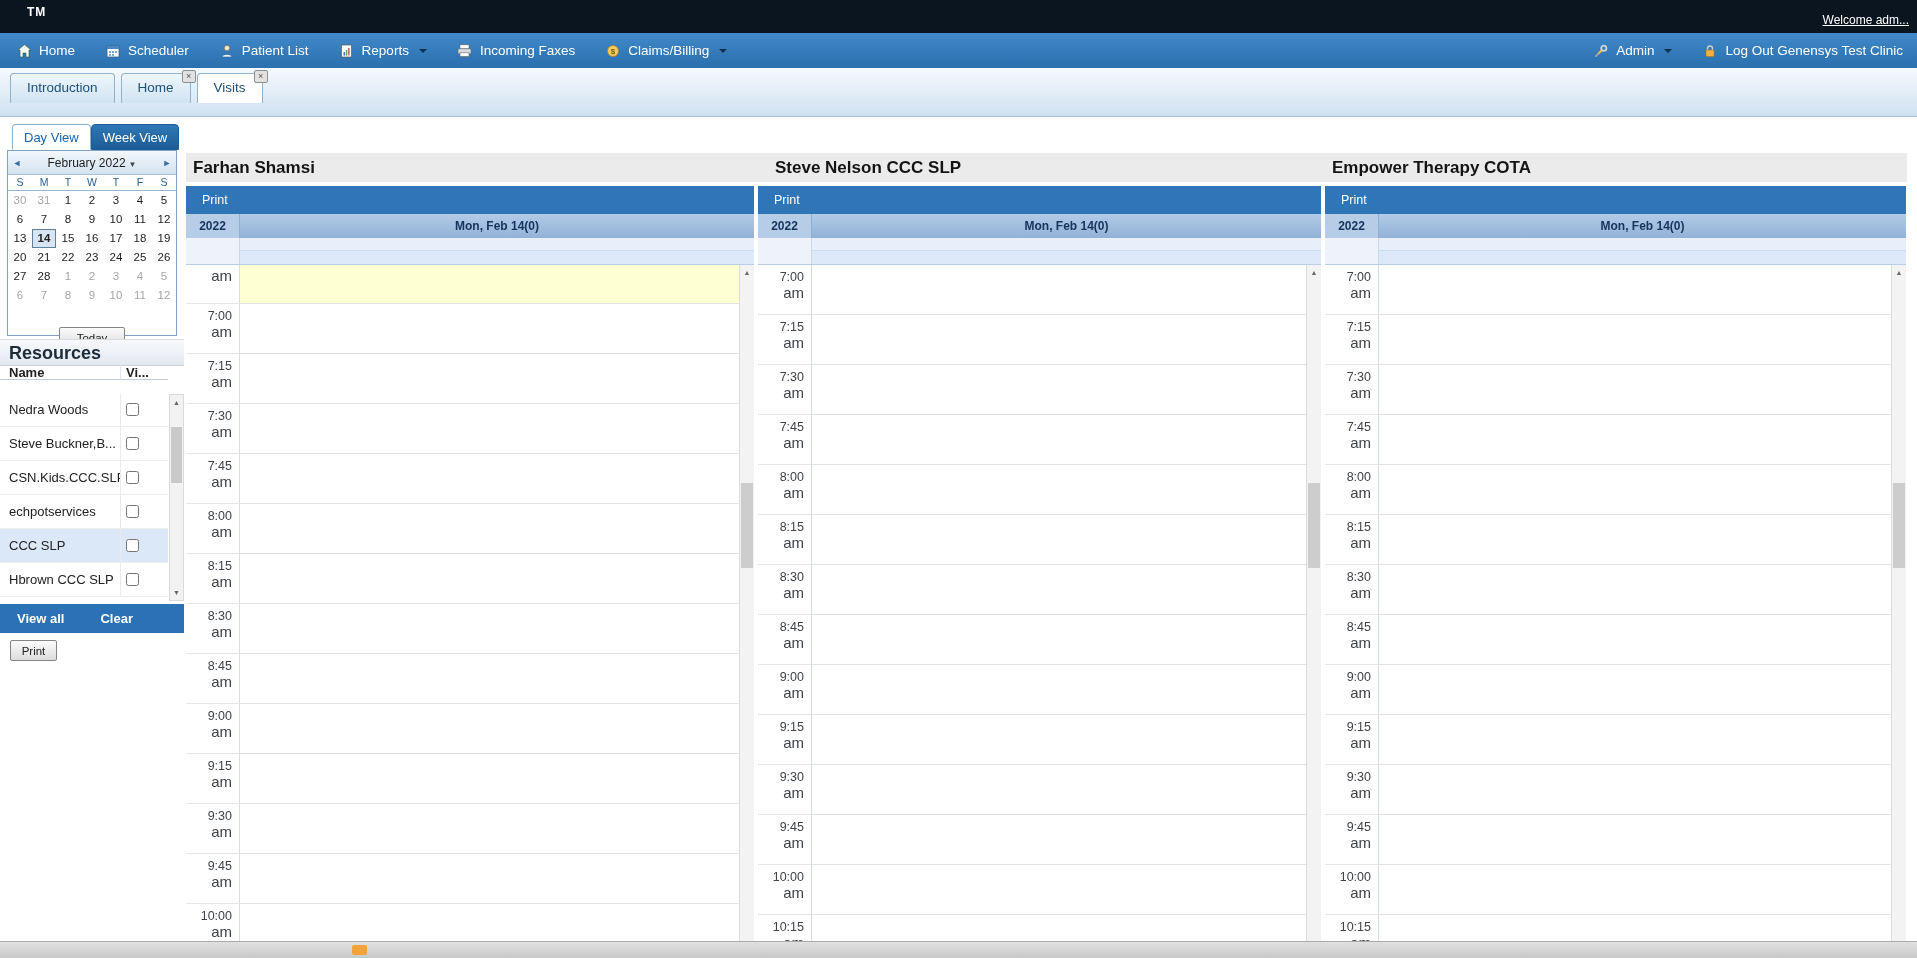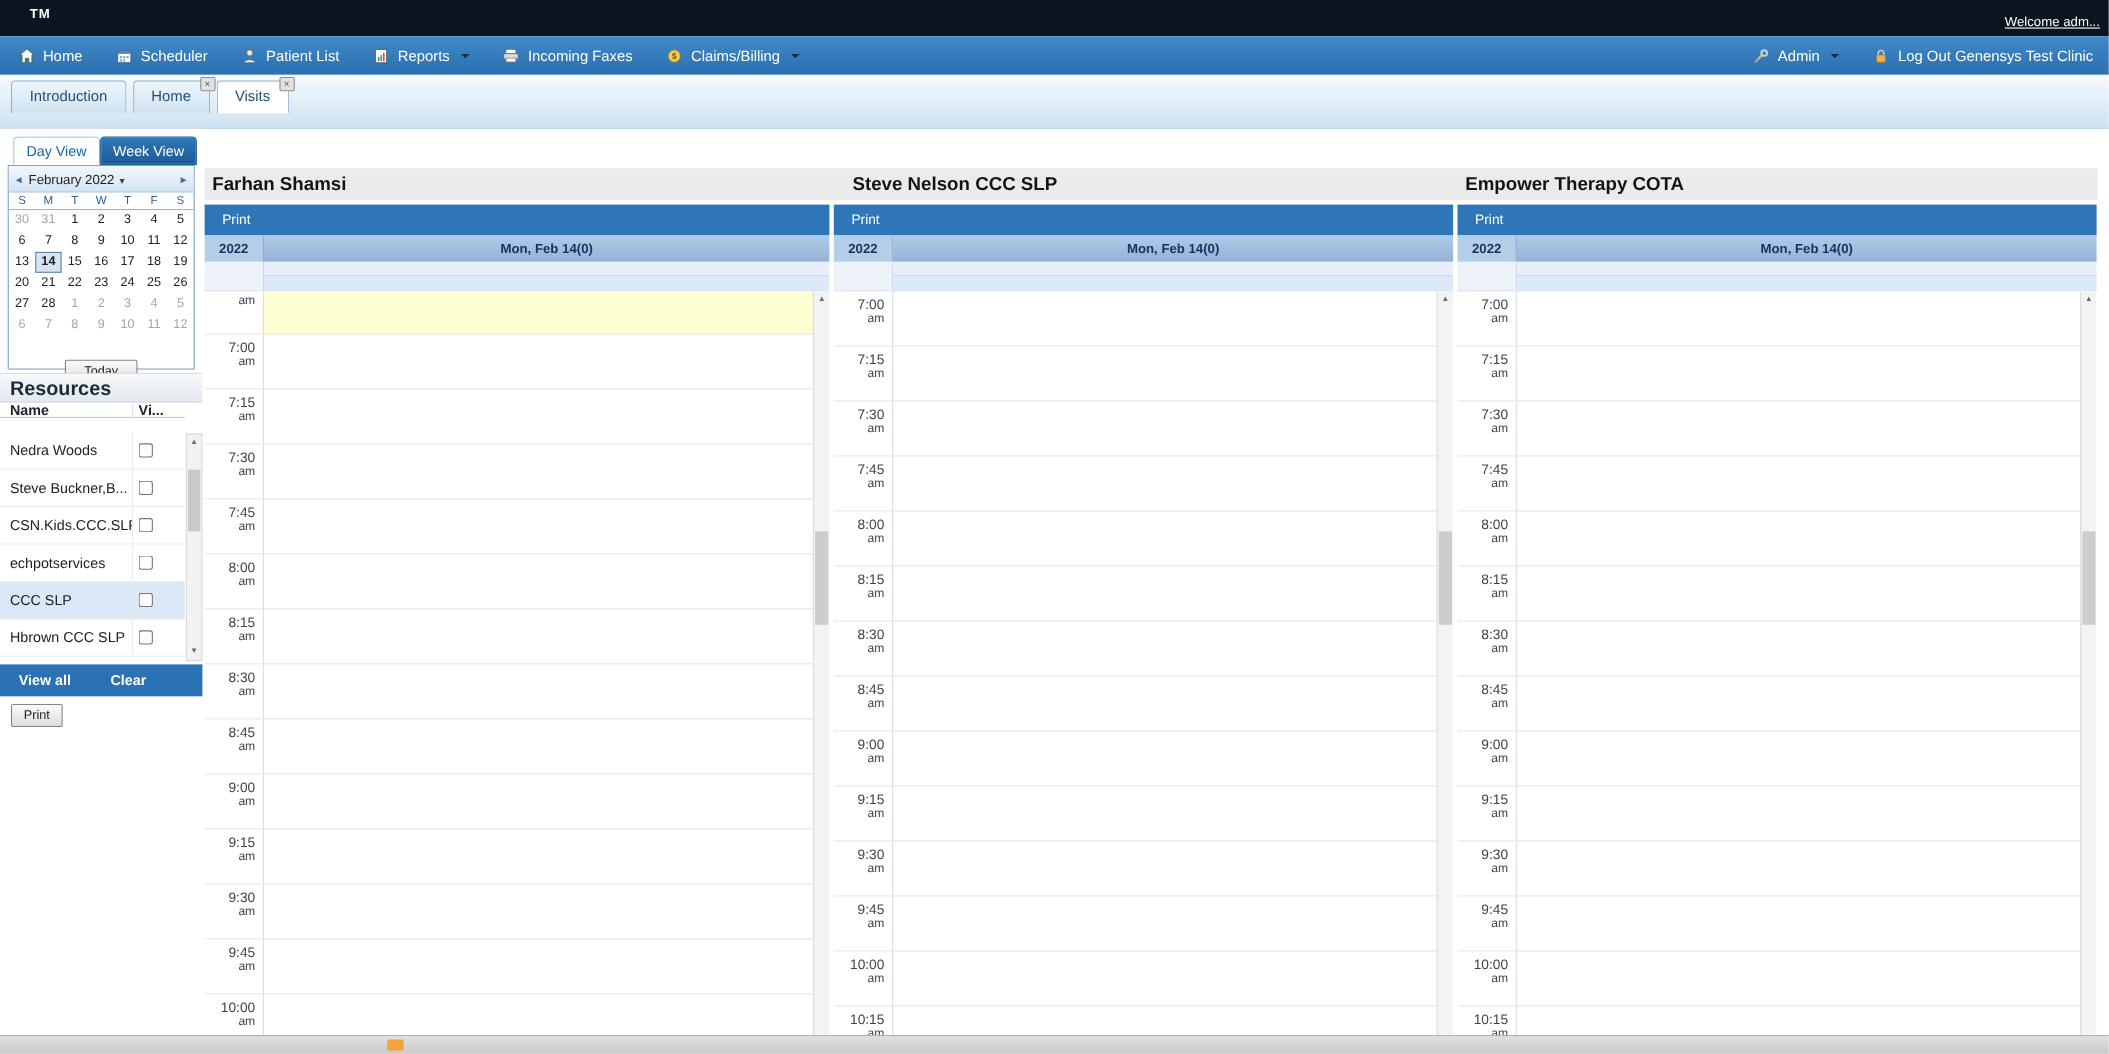--- a/index.html
+++ b/index.html
@@ -29,21 +29,21 @@
   
   .sidebar { position: absolute; left: 0; top: 117px; width: 184px; bottom: 17px; background: #fff; }
   .view-tabs { position: absolute; left: 12px; top: 7px; display: flex; align-items: flex-end; }
   .vtab { height: 26px; line-height: 25px; padding: 0 11px; font-size: 13px; border-radius: 4px 4px 0 0; cursor: pointer; }
   .vtab.active { background: #fff; border: 1px solid #8fb2cf; border-bottom: 1px solid #fff; color: #1566ad; }
   .vtab.inactive { background: linear-gradient(#2f78b7, #1d5c95); border: 1px solid #1d5c95; color: #fff; }
 
   .calendar { position: absolute; left: 7px; top: 33px; width: 170px; height: 186px; border: 1px solid #7fa3c5; background: #fff; }
   .cal-header { height: 24px; display: flex; align-items: center; background: linear-gradient(#f2f7fc, #d3e3f2); border-bottom: 1px solid #a9c1d8; }
   .cal-arrow { width: 18px; text-align: center; font-size: 9px; color: #3c6ea3; cursor: pointer; }
-  .cal-title { flex: 1; text-align: left; font-size: 12px; color: #1c1c1c; cursor: pointer; }
+  .cal-title { flex: 1; text-align: center; font-size: 12px; color: #1c1c1c; cursor: pointer; }
   .cal-dd { font-size: 8px; color: #444; margin-left: 3px; }
   .cal-weekdays, .cal-week { display: grid; grid-template-columns: repeat(7, 1fr); }
   .cal-weekdays { border-bottom: 1px solid #9ab8d4; height: 16px; }
   .cal-wd { text-align: center; font-size: 10.5px; color: #2c5f8f; line-height: 15px; }
   .cal-day { text-align: center; font-size: 11.5px; color: #222; height: 19px; line-height: 18px; cursor: pointer; }
   .cal-day.muted { color: #a5a5a5; }
   .cal-day.selected { border: 1px solid #5f7f9f; background: #d7e5f3; font-weight: bold; line-height: 16px; }
   .cal-today-row { height: 32px; display: flex; align-items: center; justify-content: center; }
   .btn { background: linear-gradient(#fbfbfb, #dcdcdc); border: 1px solid #858585; border-radius: 2px; font-size: 11.5px; color: #222; cursor: pointer; font-family: inherit; }
   .today-btn { width: 66px; height: 21px; margin-top: 33px; }
@@ -77,21 +77,21 @@
   .dh-year { width: 54px; background: #b6cde8; border-right: 1px solid #8fafd2; display: flex; align-items: center; justify-content: center; cursor: pointer; }
   .dh-date { flex: 1; background: linear-gradient(#b2cbe7, #92b2d6); display: flex; align-items: center; justify-content: center; cursor: pointer; text-align: right; }
   .col-allday { height: 27px; display: flex; border-bottom: 1px solid #b9cde6; flex: none; }
   .ad-left { width: 54px; background: #eef3fa; border-right: 1px solid #c9d8ec; }
   .ad-main { flex: 1; background: linear-gradient(to bottom, #e8effb 0, #e8effb 12px, #ccdbf0 12px, #ccdbf0 13px, #dde9f9 13px); }
   .col-grid { flex: 1; position: relative; overflow: hidden; background: #fff; }
   .slot-row { display: flex; height: 50px; }
   .slot-time { width: 54px; border-right: 1px solid #d6dfe9; border-bottom: 1px solid #e7e7e7; text-align: right; padding: 5px 7px 0 0; line-height: 1.15; }
   .slot-row.partial .slot-time { padding-top: 2px; }
   .st-time { font-size: 12.5px; color: #3e4349; }
-  .st-ampm { font-size: 11px; color: #3e4349; }
+  .st-ampm { font-size: 15px; color: #3e4349; }
   .slot-cell { flex: 1; border-bottom: 1px solid #e3e3e3; cursor: pointer; }
   .slot-cell.hl { background: #ffffd4; }
   .vscroll { position: absolute; top: 0; right: 0; bottom: 0; width: 15px; background: #f3f3f3; border-left: 1px solid #dcdcdc; }
   .vscroll .vs-thumb { position: absolute; left: 1px; right: 1px; top: 218px; height: 85px; background: #cdcdcd; }
 
   
   .bottom-strip { position: absolute; left: 0; right: 0; bottom: 0; height: 17px; background: linear-gradient(#e0e0e0, #c9c9c9); border-top: 1px solid #ababab; }
   .bottom-marker { position: absolute; left: 352px; top: 3px; width: 15px; height: 10px; background: #f2a33c; border-radius: 2px; }
 </style>
 </head>

